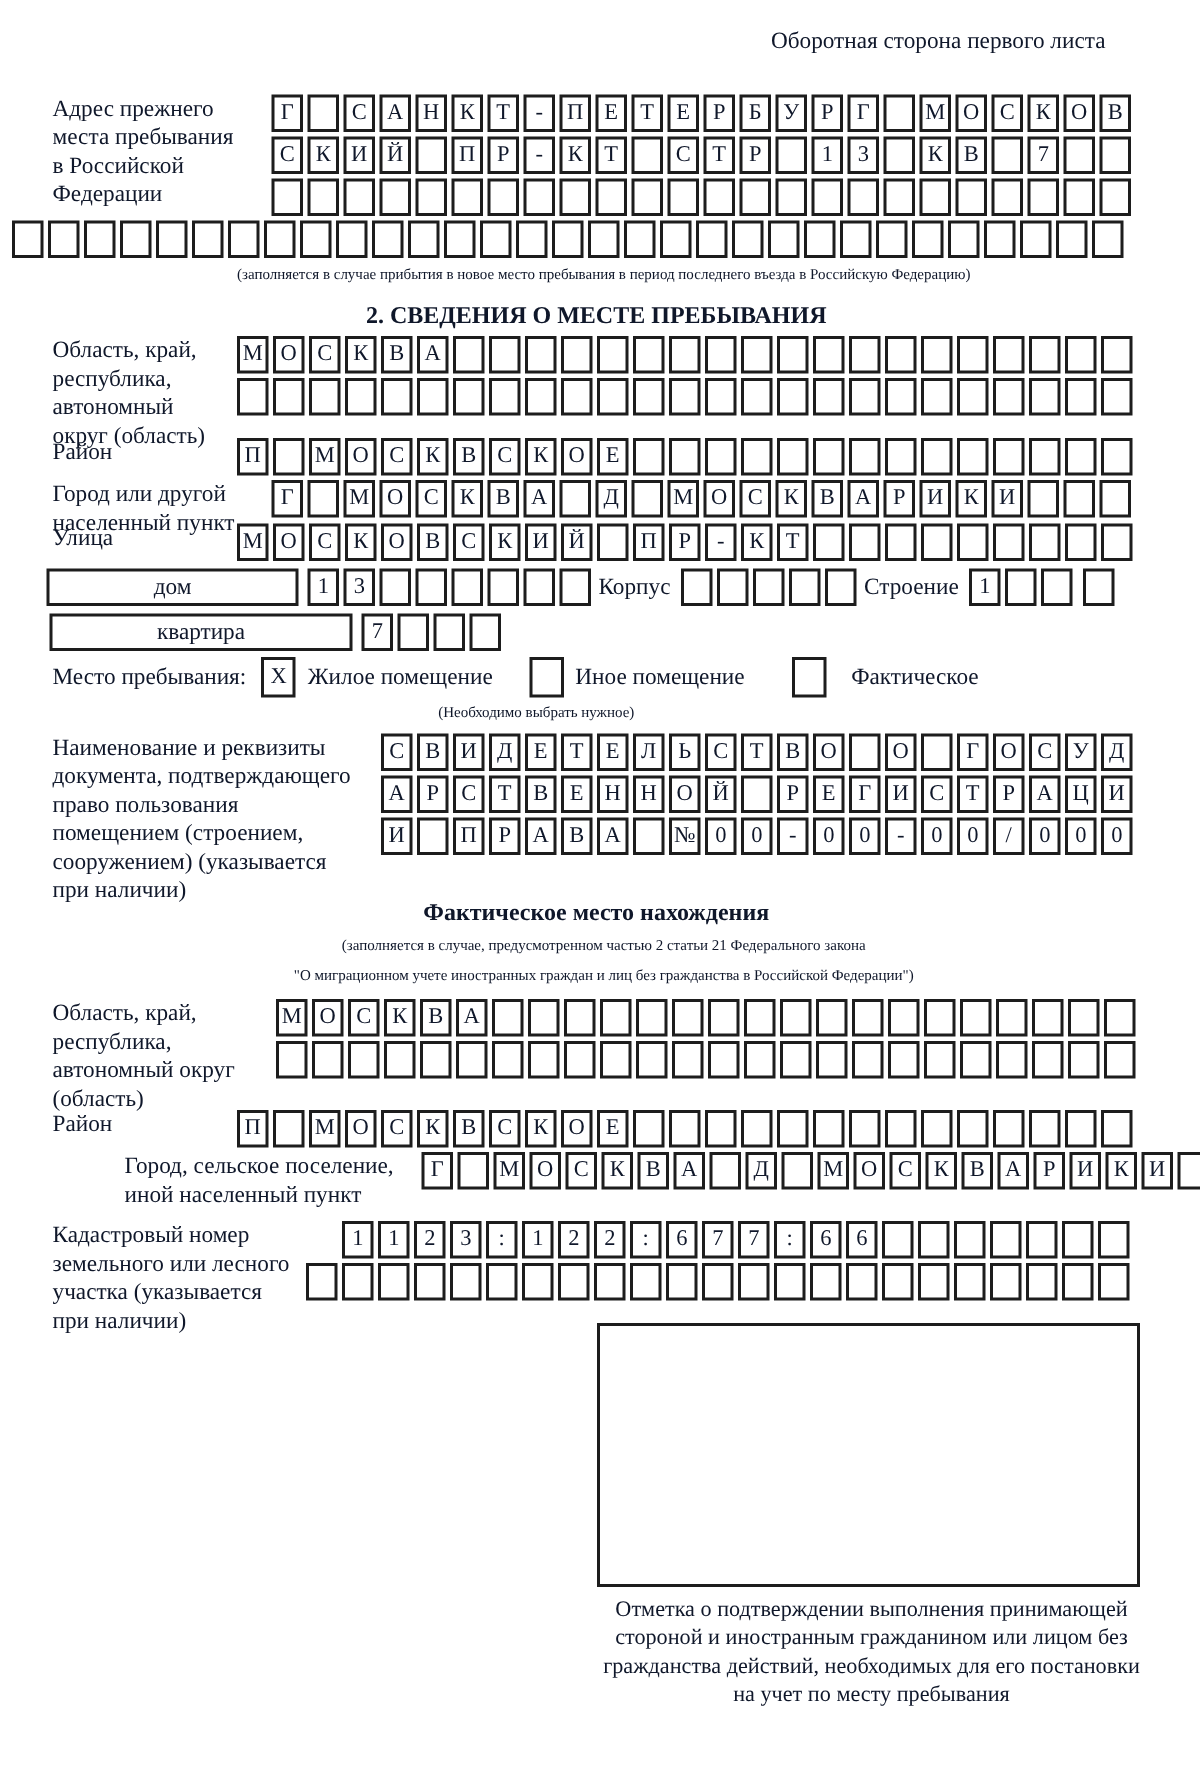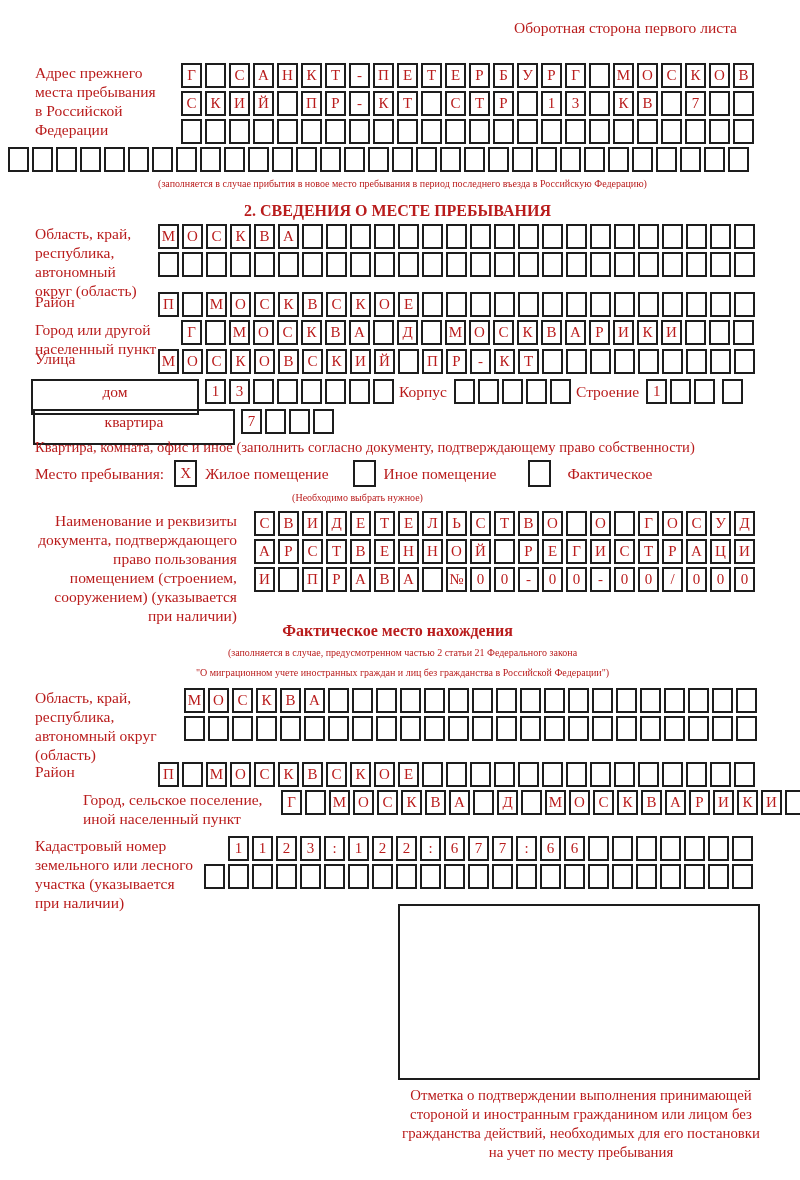--- a/index.html
+++ b/index.html
@@ -1,47 +1,47 @@
 <!DOCTYPE html>
 <html><head>
 <meta charset="utf-8">
 <style>
   html,body{margin:0;padding:0;background:#fff;}
   .page{
     position:relative;width:800px;height:1180px;box-sizing:border-box;
-    padding:18px 0 0 35px;overflow:hidden;background:#fff;color:#b91c1c;
+    padding:18px 0 0 35px;overflow:hidden;background:#fff;color:#0f172a;
     font-family:"Liberation Serif","DejaVu Serif",serif;font-size:15.5px;line-height:19px;
   }
   .hdr{text-align:right;padding-right:63px;font-size:15.5px;}
   .frow{display:flex;align-items:flex-start;}
   .lbl{box-sizing:border-box;flex:0 0 auto;}
   .w-s1{width:146px;padding-right:16px;}
   .w-reg1{width:123px;padding-right:6px;}
   .w-dist{width:123px;padding-right:6px;}
   .w-city1{width:146px;padding-right:24px;}
   .w-street{width:123px;padding-right:16px;}
-  .w-doc{width:219px;padding-right:17px;text-align:right;}
+  .w-doc{width:219px;padding-right:17px;}
   .w-reg2{width:149px;padding-right:20px;}
   .w-city2{width:198px;padding-right:10px;margin-left:48px;}
   .w-kad{width:169px;padding-right:7px;}
   .cell-row{white-space:nowrap;height:25px;margin-bottom:3px;}
   .cell{
     display:inline-block;box-sizing:border-box;width:21px;height:25px;
     border:2px solid #1d1d1d;margin-right:3px;text-align:center;
     font-size:15px;line-height:21px;vertical-align:top;background:#fff;
   }
   .fullrow{margin-left:-27px;}
   .note{font-size:10px;line-height:18px;text-align:center;margin:2px 30px 0 -35px;padding-left:35px;}
   .note-left{font-size:14.6px;line-height:18px;margin-top:3px;}
   .title-bold{font-weight:bold;font-size:16px;text-align:center;margin:8px 40px 4px -35px;padding-left:35px;}
   .mt2{margin-top:2px;} .mt4{margin-top:4px;} .mt6{margin-top:6px;}
   .tighten8{margin-top:-8px;} .tighten9{margin-top:-9px;} .tighten2{margin-top:-2px;} .tighten4{margin-top:-4px;}
   .houserow{margin-left:-4px;margin-top:2px;white-space:nowrap;height:25px;}
   .wide-box{
-    display:inline-block;box-sizing:border-box;height:36px;border:2px solid #1d1d1d;
+    display:inline-block;box-sizing:border-box;height:25px;border:2px solid #1d1d1d;
     text-align:center;font-size:15.5px;line-height:21px;vertical-align:top;margin-right:6px;
   }
   .dom-box{width:168px;}
   .kv-box{width:202px;}
   .inline-lbl{display:inline-block;vertical-align:top;line-height:25px;margin:0 7px 0 2px;}
   .cells-inline{display:inline-block;vertical-align:top;}
   .gap-last .cell:last-child{margin-left:4px;}
   .stayrow{margin-top:4px;white-space:nowrap;height:27px;}
   .cbox{
     display:inline-block;box-sizing:border-box;width:23px;height:27px;border:2px solid #1d1d1d;
@@ -96,21 +96,20 @@
     <div class="cell-row"><span class="cell">М</span><span class="cell">О</span><span class="cell">С</span><span class="cell">К</span><span class="cell">О</span><span class="cell">В</span><span class="cell">С</span><span class="cell">К</span><span class="cell">И</span><span class="cell">Й</span><span class="cell"></span><span class="cell">П</span><span class="cell">Р</span><span class="cell">-</span><span class="cell">К</span><span class="cell">Т</span><span class="cell"></span><span class="cell"></span><span class="cell"></span><span class="cell"></span><span class="cell"></span><span class="cell"></span><span class="cell"></span><span class="cell"></span><span class="cell"></span></div>
   </div>
 
   <div class="houserow">
     <span class="wide-box dom-box">дом</span><span class="cells-inline"><span class="cell">1</span><span class="cell">3</span><span class="cell"></span><span class="cell"></span><span class="cell"></span><span class="cell"></span><span class="cell"></span><span class="cell"></span></span><span class="inline-lbl">Корпус</span><span class="cells-inline"><span class="cell"></span><span class="cell"></span><span class="cell"></span><span class="cell"></span><span class="cell"></span></span><span class="inline-lbl">Строение</span><span class="cells-inline gap-last"><span class="cell">1</span><span class="cell"></span><span class="cell"></span><span class="cell"></span></span>
   </div>
 
   <div class="houserow" style="margin-left:-2px;margin-top:5px;">
     <span class="wide-box kv-box">квартира</span><span class="cells-inline"><span class="cell">7</span><span class="cell"></span><span class="cell"></span><span class="cell"></span></span>
   </div>
-  <div class="note-left" style="margin-top:4px;">Квартира, комната, офис и иное (заполнить согласно документу, подтверждающему право собственности)</div>
 
   <div class="stayrow">
     <span class="stay-lbl">Место пребывания:</span><span class="cbox">X</span><span class="opt">Жилое помещение</span><span class="cbox"></span><span class="opt">Иное помещение</span><span class="cbox" style="margin-left:18px;margin-right:16px;"></span><span class="opt">Фактическое</span>
   </div>
   <div class="note" style="margin-right:120px;">(Необходимо выбрать нужное)</div>
 
   <div class="frow mt4">
     <div class="lbl w-doc">Наименование и реквизиты документа, подтверждающего право пользования помещением (строением, сооружением) (указывается при наличии)</div>
     <div>
       <div class="cell-row"><span class="cell">С</span><span class="cell">В</span><span class="cell">И</span><span class="cell">Д</span><span class="cell">Е</span><span class="cell">Т</span><span class="cell">Е</span><span class="cell">Л</span><span class="cell">Ь</span><span class="cell">С</span><span class="cell">Т</span><span class="cell">В</span><span class="cell">О</span><span class="cell"></span><span class="cell">О</span><span class="cell"></span><span class="cell">Г</span><span class="cell">О</span><span class="cell">С</span><span class="cell">У</span><span class="cell">Д</span></div>

